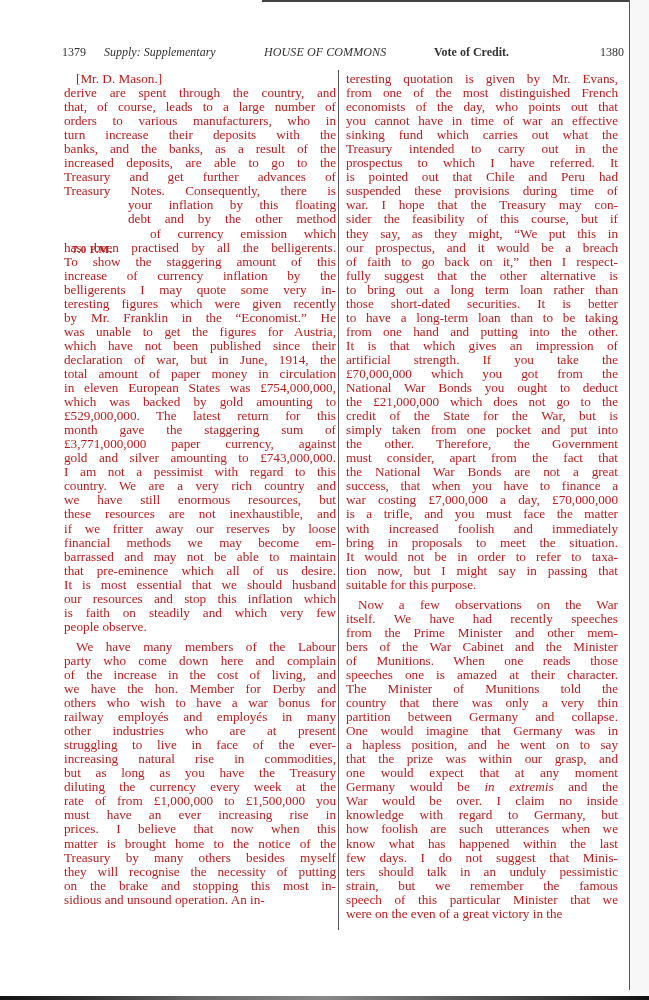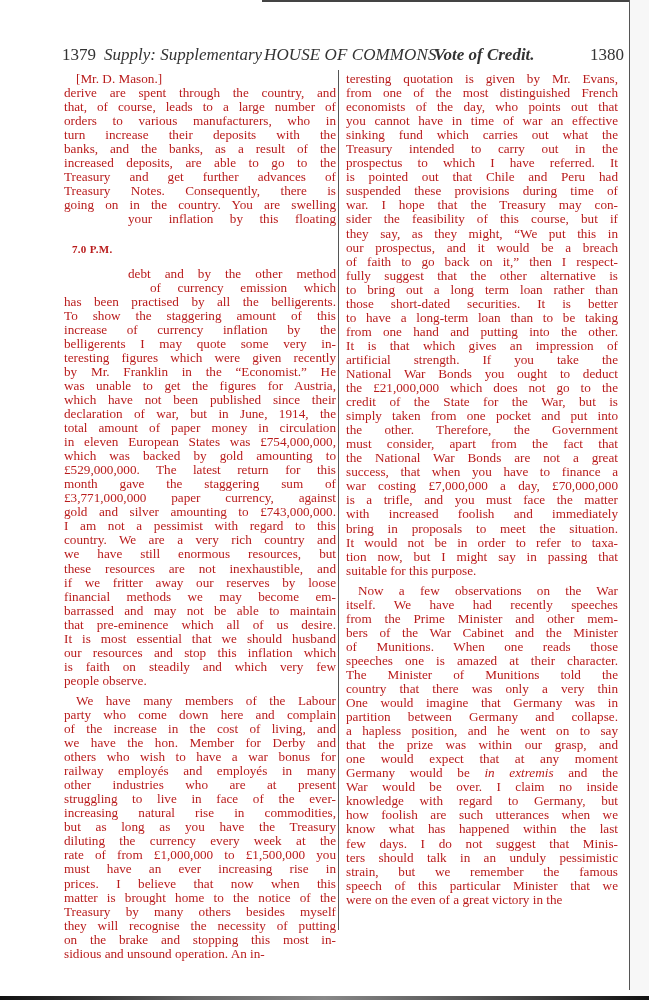--- a/index.html
+++ b/index.html
@@ -21,27 +21,27 @@
   .right-margin {
     position: absolute; left: 630px; top: 0; width: 19px; height: 1000px;
     background: #f7f7f7;
   }
   .bottom-edge {
     position: absolute; left: 0; top: 996px; width: 649px; height: 4px;
     background: linear-gradient(to right, #111 0%, #333 14%, #666 30%, #888 50%, #444 80%, #111 100%);
   }
   .header {
     position: absolute; left: 62px; top: 45px; width: 562px; height: 16px;
-    font-size: 17px; color: #333;
+    font-size: 12px; color: #333;
   }
   .header span { position: absolute; top: 0; white-space: nowrap; }
   .h-left-num { left: 0; }
   .h-left-title { left: 42px; font-style: italic; }
   .h-center { left: 202px; letter-spacing: 0.1px; font-style: italic; }
-  .h-right-title { left: 372px; font-style: italic; font-weight: bold; }
+  .h-right-title { left: 372px; font-weight: bold; }
   .h-right-num { right: 0; text-align: right; }
 
   .column {
     position: absolute; top: 72px; width: 272px;
     font-size: 13.2px; line-height: 14.05px;
     text-align: justify; color: #b91c1c;
   }
   .col-left { left: 64px; }
   .col-right { left: 346px; }
   .line { display: block; white-space: nowrap; text-align: justify; text-align-last: justify; height: 14.05px; overflow: visible; }
@@ -81,23 +81,22 @@
   <span class="line speaker">[Mr. D. Mason.]</span>
   <div id="left-p1">
       <span class="line">derive are spent through the country, and</span>
       <span class="line">that, of course, leads to a large number of</span>
       <span class="line">orders to various manufacturers, who in</span>
       <span class="line">turn increase their deposits with the</span>
       <span class="line">banks, and the banks, as a result of the</span>
       <span class="line">increased deposits, are able to go to the</span>
       <span class="line">Treasury and get further advances of</span>
       <span class="line">Treasury Notes. Consequently, there is</span>
-      <span class="line">going on in the country. You are swelling</span>
       <span class="line margin-indent" style="padding-left: 64px;">your inflation by this floating</span>
-      <span class="line hang" style="padding-left: 64px; margin-top: 40px;">debt and by the other method</span>
+      <span class="line hang" style="padding-left: 64px;">debt and by the other method</span>
       <span class="line hang" style="padding-left: 86px;">of currency emission which</span>
       <span class="line">has been practised by all the belligerents.</span>
       <span class="line">To show the staggering amount of this</span>
       <span class="line">increase of currency inflation by the</span>
       <span class="line">belligerents I may quote some very in-</span>
       <span class="line">teresting figures which were given recently</span>
       <span class="line">by Mr. Franklin in the “Economist.” He</span>
       <span class="line">was unable to get the figures for Austria,</span>
       <span class="line">which have not been published since their</span>
       <span class="line">declaration of war, but in June, 1914, the</span>
@@ -162,20 +161,21 @@
       <span class="line">they say, as they might, “We put this in</span>
       <span class="line">our prospectus, and it would be a breach</span>
       <span class="line">of faith to go back on it,” then I respect-</span>
       <span class="line">fully suggest that the other alternative is</span>
       <span class="line">to bring out a long term loan rather than</span>
       <span class="line">those short-dated securities. It is better</span>
       <span class="line">to have a long-term loan than to be taking</span>
       <span class="line">from one hand and putting into the other.</span>
       <span class="line">It is that which gives an impression of</span>
       <span class="line">artificial strength. If you take the</span>
+      <span class="line">£70,000,000 which you got from the</span>
       <span class="line">National War Bonds you ought to deduct</span>
       <span class="line">the £21,000,000 which does not go to the</span>
       <span class="line">credit of the State for the War, but is</span>
       <span class="line">simply taken from one pocket and put into</span>
       <span class="line">the other. Therefore, the Government</span>
       <span class="line">must consider, apart from the fact that</span>
       <span class="line">the National War Bonds are not a great</span>
       <span class="line">success, that when you have to finance a</span>
       <span class="line">war costing £7,000,000 a day, £70,000,000</span>
       <span class="line">is a trifle, and you must face the matter</span>
@@ -188,22 +188,22 @@
   <div class="para-gap"></div>
   <div id="right-p2">
       <span class="line indent"><span>Now a few observations on the War</span></span>
       <span class="line"><span>itself. We have had recently speeches</span></span>
       <span class="line"><span>from the Prime Minister and other mem-</span></span>
       <span class="line"><span>bers of the War Cabinet and the Minister</span></span>
       <span class="line"><span>of Munitions. When one reads those</span></span>
       <span class="line"><span>speeches one is amazed at their character.</span></span>
       <span class="line"><span>The Minister of Munitions told the</span></span>
       <span class="line"><span>country that there was only a very thin</span></span>
+      <span class="line"><span>partition between Germany and collapse.</span></span>
       <span class="line"><span>One would imagine that Germany was in</span></span>
-      <span class="line"><span>partition between Germany and collapse.</span></span>
       <span class="line"><span>a hapless position, and he went on to say</span></span>
       <span class="line"><span>that the prize was within our grasp, and</span></span>
       <span class="line"><span>one would expect that at any moment</span></span>
       <span class="line"><span>Germany would be</span> <em>in extremis</em> <span>and the</span></span>
       <span class="line"><span>War would be over. I claim no inside</span></span>
       <span class="line"><span>knowledge with regard to Germany, but</span></span>
       <span class="line"><span>how foolish are such utterances when we</span></span>
       <span class="line"><span>know what has happened within the last</span></span>
       <span class="line"><span>few days. I do not suggest that Minis-</span></span>
       <span class="line"><span>ters should talk in an unduly pessimistic</span></span>

